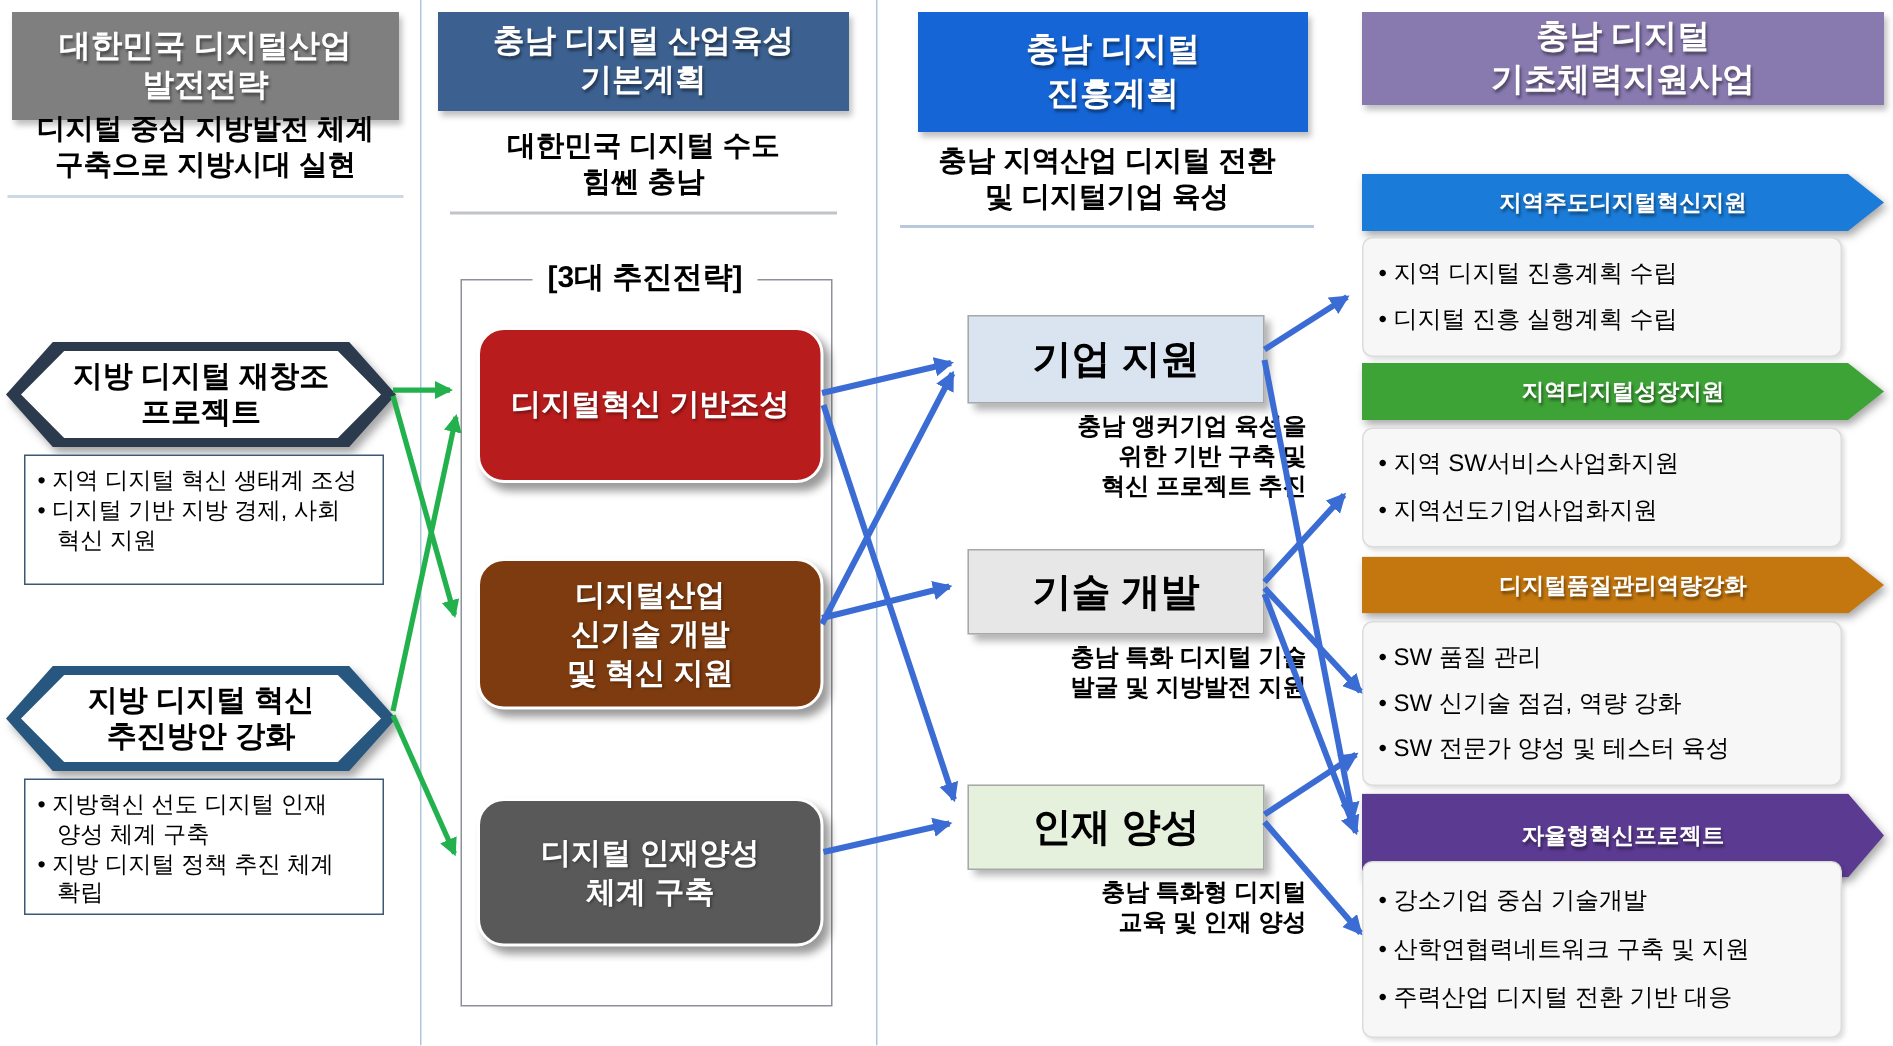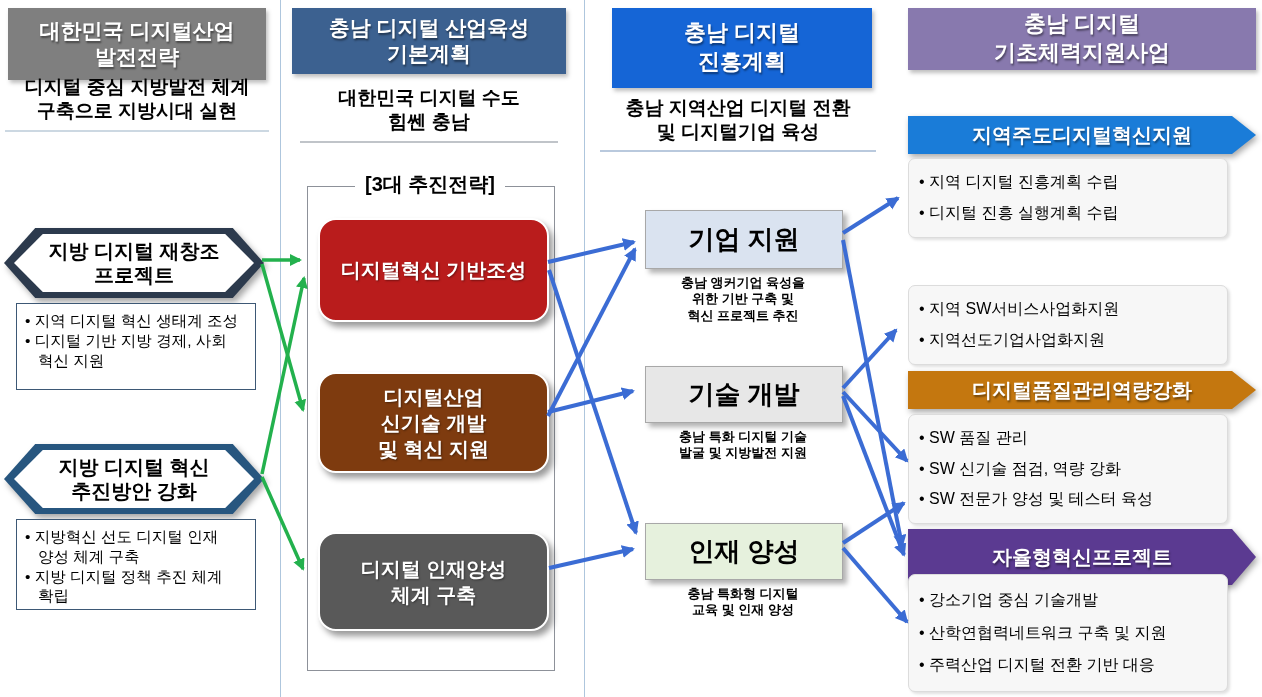--- a/index.html
+++ b/index.html
@@ -36,28 +36,28 @@
        z-index:2;transform:translate(-50%,-55%);white-space:nowrap;}
   .c2box{border-radius:18px;border:2px solid #fff;box-shadow:4px 5px 6px rgba(0,0,0,.4);
        display:flex;align-items:center;justify-content:center;text-align:center;
        color:#fff;font-weight:bold;font-size:20px;line-height:1.3;z-index:2;
        text-shadow:1px 1px 2px rgba(0,0,0,.4);}
 
   
   .c3box{border:1px solid #a8a8a8;box-shadow:4px 4px 5px rgba(0,0,0,.3);
        display:flex;align-items:center;justify-content:center;text-align:center;
        font-weight:bold;font-size:26px;z-index:2;}
-  .c3desc{text-align:center;font-weight:bold;font-size:13px;line-height:1.25;z-index:2;}
+  .c3desc{text-align:right;font-weight:bold;font-size:16px;line-height:1.25;z-index:2;}
 
   
   .banwrap{z-index:2;filter:drop-shadow(2px 3px 3px rgba(0,0,0,.35));}
   .banner{position:absolute;inset:0;
        clip-path:polygon(0 0,calc(100% - 24px) 0,100% 50%,calc(100% - 24px) 100%,0 100%);
        display:flex;align-items:center;justify-content:center;text-align:center;
-       color:#fff;font-weight:bold;font-size:20px;
+       color:#fff;font-weight:bold;font-size:15px;
        text-shadow:1px 2px 2px rgba(0,0,0,.45);}
   .secbox{background:#f7f7f7;border:1px solid #dcdcdc;border-radius:7px;z-index:2;
        box-shadow:2px 2px 3px rgba(0,0,0,.12);
        display:flex;flex-direction:column;justify-content:space-evenly;
        padding:4px 10px;font-size:16px;}
   .secbox .li{padding-left:12px;text-indent:-12px;white-space:nowrap;}
   .secbox .li::before{content:"• ";}
 
   .arrows{position:absolute;left:0;top:0;z-index:3;pointer-events:none;}
 </style>
@@ -134,20 +134,23 @@
 기초체력지원사업</div>
 
   <div class="abs banwrap" style="left:908px;top:116px;width:348px;height:38px;">
     <div class="banner" style="background: rgb(26, 124, 216);">지역주도디지털혁신지원</div>
   </div>
   <div class="abs secbox" style="left:908px;top:158px;width:298px;height:70px;">
     <div class="li">지역 디지털 진흥계획 수립</div>
     <div class="li">디지털 진흥 실행계획 수립</div>
   </div>
 
+  <div class="abs banwrap" style="left:908px;top:242px;width:348px;height:38px;">
+    <div class="banner" style="background: rgb(62, 163, 54);">지역디지털성장지원</div>
+  </div>
   <div class="abs secbox" style="left:908px;top:285px;width:298px;height:70px;">
     <div class="li">지역 SW서비스사업화지원</div>
     <div class="li">지역선도기업사업화지원</div>
   </div>
 
   <div class="abs banwrap" style="left:908px;top:371px;width:348px;height:38px;">
     <div class="banner" style="background: rgb(196, 119, 15);">디지털품질관리역량강화</div>
   </div>
   <div class="abs secbox" style="left:908px;top:414px;width:298px;height:100px;">
     <div class="li">SW 품질 관리</div>

